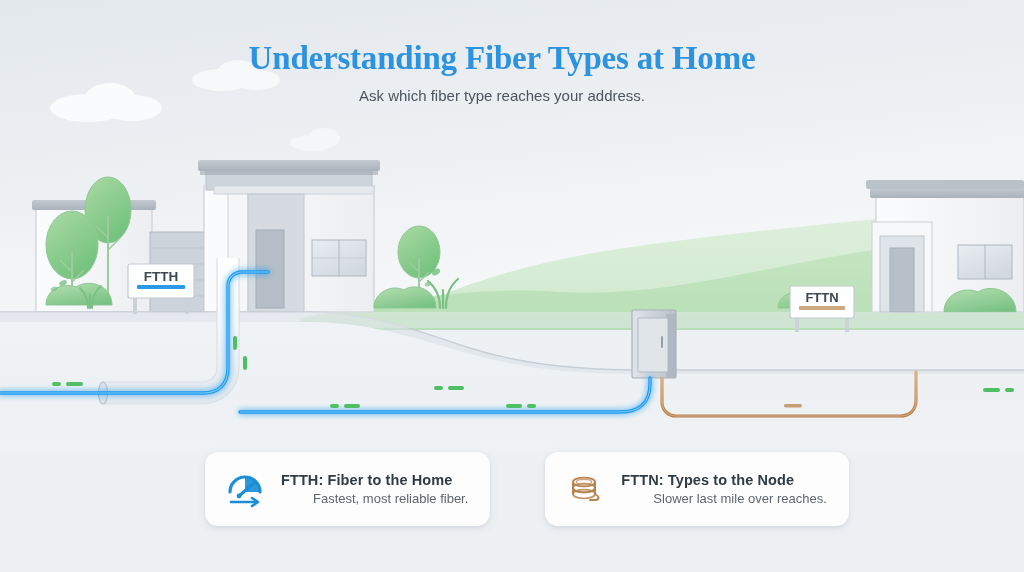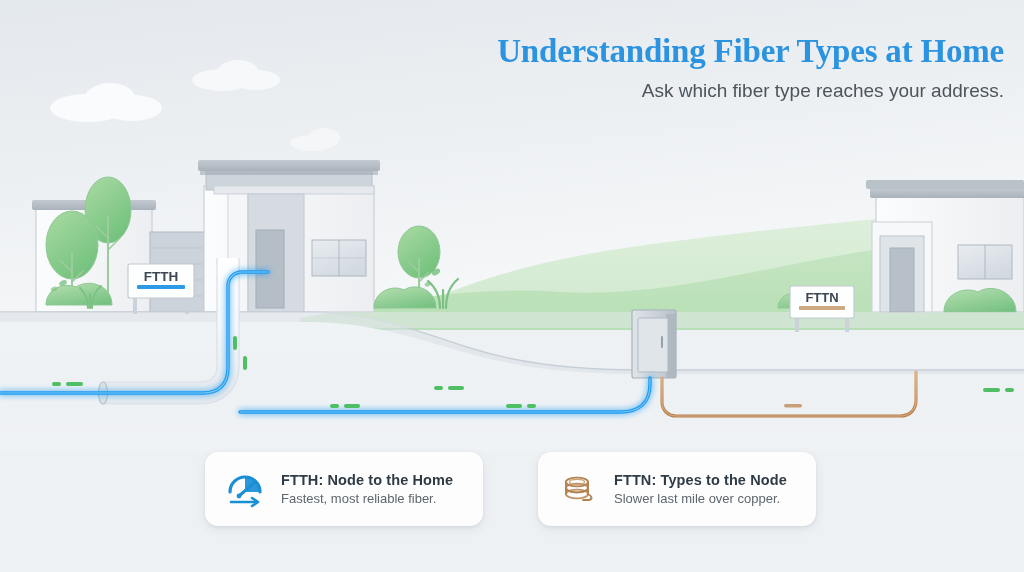--- a/index.html
+++ b/index.html
@@ -7,36 +7,36 @@
     width:1024px;height:572px;overflow:hidden;
     font-family:"Liberation Sans", sans-serif;
     background:#eef1f4;
   }
   .stage{position:relative;width:1024px;height:572px;overflow:hidden;}
   .scene{position:absolute;inset:0;border-radius:25px;}
   .scene svg{display:block;width:1024px;height:572px;}
 
   
   .header{
-    position:absolute;left:0;top:33px;width:1004px;
-    text-align:right;z-index:40;pointer-events:none;
+    position:absolute;left:0;top:40px;width:1004px;
+    text-align:center;z-index:40;pointer-events:none;
   }
   .title{
     margin:0;
     font-family:"Liberation Serif", serif;
     font-weight:700;
     font-size:33px;
     letter-spacing:-0.2px;
     color:#2b93e0;
     line-height:1.1;
   }
   .subtitle{
     margin:11px 0 4px 0;
     font-family:"Liberation Sans", sans-serif;
-    font-size:19px;
+    font-size:15px;
     font-weight:400;
     color:#4c555d;
     line-height:1.2;
   }
 
   
   .legend{
     position:absolute;left:205px;top:452px;
     display:flex;gap:55px;z-index:45;
   }
@@ -49,21 +49,21 @@
     min-width:236px;
   }
   .card-icon{width:40px;height:40px;flex:0 0 40px;display:block;}
   .card-icon svg{display:block;width:40px;height:40px;}
   .card-text{display:flex;flex-direction:column;gap:3px;}
   .card-title{
     font-size:14.5px;font-weight:700;color:#2f3b45;letter-spacing:.1px;
     white-space:nowrap;
   }
   .card-sub{
-    font-size:13px;font-weight:400;color:#5d666e;white-space:nowrap;
+    font-size:13px;font-weight:400;color:#5d666e;white-space:nowrap;margin-left:32px;
   }
 </style>
 </head>
 <body>
 
 <div class="stage">
 
   <div class="scene">
     <svg viewBox="0 0 1024 572" xmlns="http://www.w3.org/2000/svg">
       <defs>
@@ -329,40 +329,40 @@
         <svg viewBox="0 0 40 40" xmlns="http://www.w3.org/2000/svg">
           <path d="M5 23 A15 15 0 0 1 35 23" fill="none" stroke="#1b8fd6" stroke-width="3.2" stroke-linecap="round"></path>
           <path d="M20 8 A15 15 0 0 1 35 23 L20 23 Z" fill="#1b8fd6" opacity=".92"></path>
           <line x1="14" y1="27" x2="29" y2="14" stroke="#1b8fd6" stroke-width="3" stroke-linecap="round"></line>
           <circle cx="14" cy="27" r="2.4" fill="#1b8fd6"></circle>
           <line x1="6" y1="33" x2="31" y2="33" stroke="#1b8fd6" stroke-width="2.6" stroke-linecap="round"></line>
           <path d="M27 29 L33 33 L27 37" fill="none" stroke="#1b8fd6" stroke-width="2.6" stroke-linecap="round" stroke-linejoin="round"></path>
         </svg>
       </span>
       <span class="card-text">
-        <span class="card-title">FTTH: Node to the Home</span>
+        <span class="card-title">FTTH: Fiber to the Home</span>
         <span class="card-sub">Fastest, most reliable fiber.</span>
       </span>
     </div>
 
     <div class="card">
       <span class="card-icon">
         <svg viewBox="0 0 40 40" xmlns="http://www.w3.org/2000/svg">
           <g fill="none" stroke="#b4834f" stroke-width="1.9" stroke-linecap="round">
             <ellipse cx="19" cy="13" rx="11" ry="4.4"></ellipse>
             <path d="M8 13 L8 19 A11 4.4 0 0 0 30 19 L30 13"></path>
             <ellipse cx="19" cy="19" rx="11" ry="4.4" opacity=".85"></ellipse>
             <ellipse cx="19" cy="25" rx="11" ry="4.4" opacity=".85"></ellipse>
             <path d="M8 19 L8 25 M30 19 L30 25"></path>
             <path d="M30 25 C34 27 35 30 31 31 L25 31"></path>
           </g>
           <ellipse cx="19" cy="13" rx="7.5" ry="2.6" fill="none" stroke="#cda376" stroke-width="1.3"></ellipse>
         </svg>
       </span>
       <span class="card-text">
         <span class="card-title">FTTN: Types to the Node</span>
-        <span class="card-sub">Slower last mile over copper.</span>
+        <span class="card-sub">Slower last mile over reaches.</span>
       </span>
     </div>
 
   </div>
 
 </div>
 
 </body></html>

